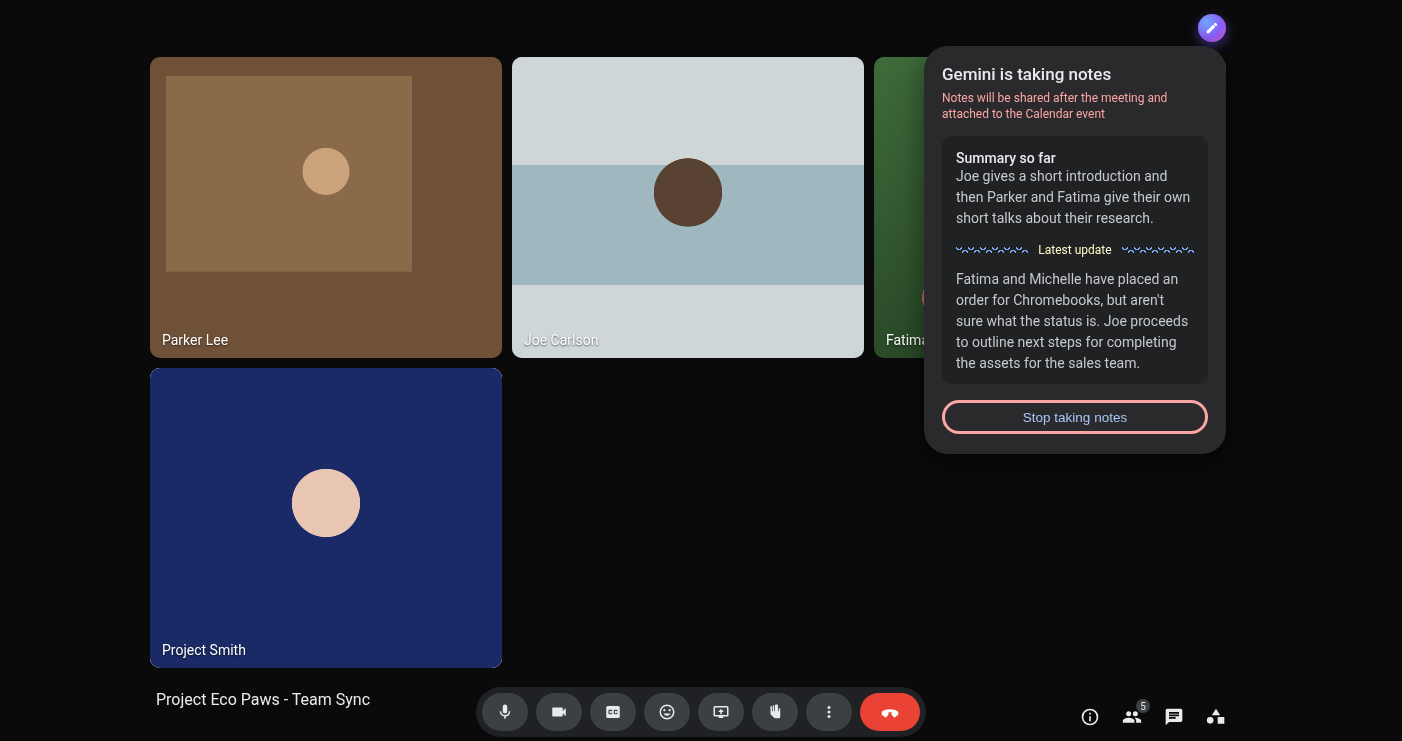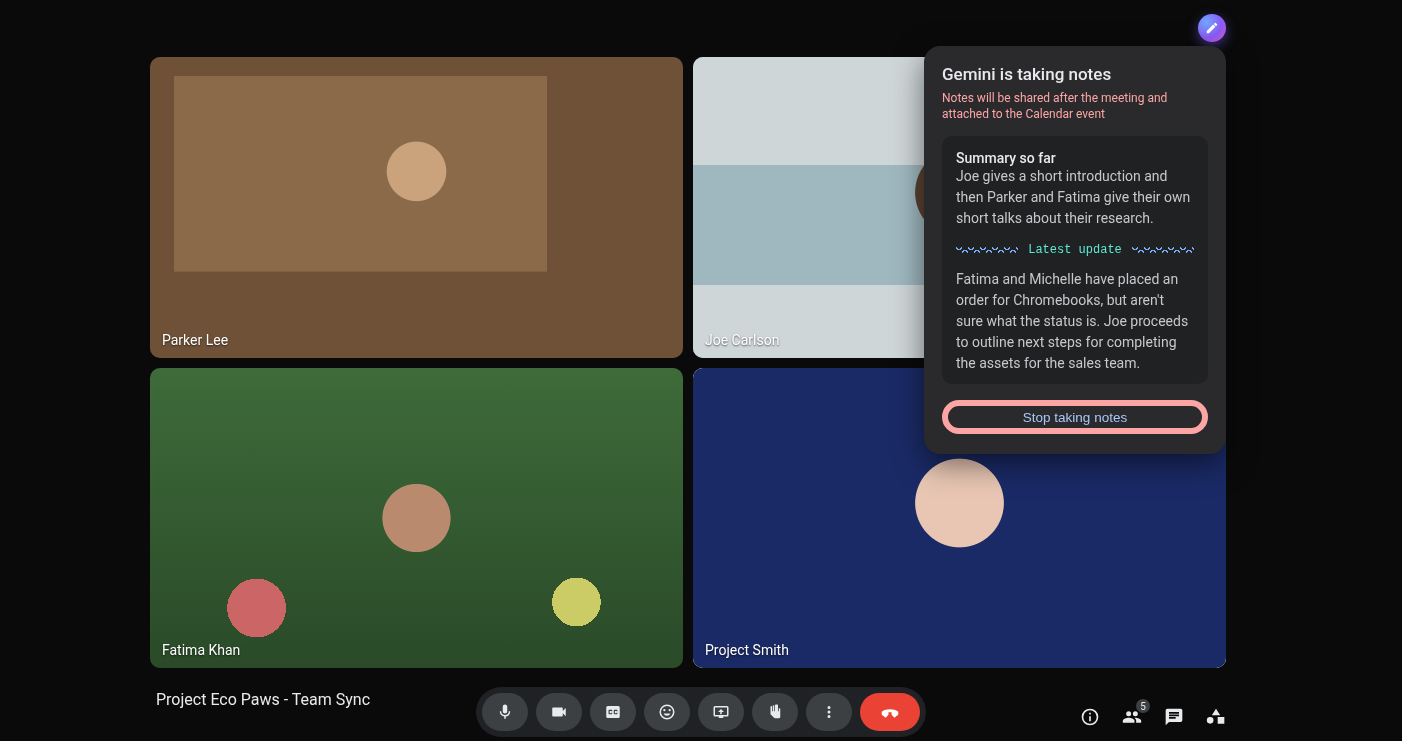--- a/index.html
+++ b/index.html
@@ -1,17 +1,17 @@
 <!DOCTYPE html>
 <html><head>
 <meta charset="utf-8">
 <style>
   * { box-sizing: border-box; margin: 0; padding: 0; }
   html, body { width: 1402px; height: 741px; background: #0a0a0a; font-family: "Google Sans", Roboto, Arial, sans-serif; color: #e8eaed; overflow: hidden; }
-  .stage { position: absolute; left: 150px; top: 57px; width: 1076px; height: 611px; display: grid; grid-template-columns: 1fr 1fr; grid-template-rows: 1fr 1fr; gap: 10px; }
+  .stage { position: absolute; left: 150px; top: 57px; width: 1076px; height: 611px; display: grid; grid-template-columns: 1fr 1fr 1fr; grid-template-rows: 1fr 1fr; gap: 10px; }
   .tile { position: relative; border-radius: 10px; overflow: hidden; background: #222; }
   .tile.speaking { outline: 2px solid #7cacf8; outline-offset: -2px; }
   .tile .bg { position: absolute; inset: 0; }
   .name { position: absolute; left: 12px; bottom: 10px; font-size: 14px; color: #fff; text-shadow: 0 1px 2px rgba(0,0,0,.6); }
 
   
   .bg-parker { background:
     radial-gradient(circle at 50% 38%, #caa37d 0 9%, transparent 9.3%),
     linear-gradient(#8b6a49, #8b6a49) 15% 18%/70% 65% no-repeat,
     linear-gradient(#6f5138, #6f5138); }
@@ -25,34 +25,34 @@
     radial-gradient(circle at 80% 78%, #cc6 0 5%, transparent 5%),
     linear-gradient(#3e6b3a, #2a4a28); }
   .bg-michelle { background:
     radial-gradient(circle at 50% 45%, #e8c6b3 0 14%, transparent 14.3%),
     linear-gradient(#1a2a66, #1a2a66) 0 70%/100% 30% no-repeat,
     linear-gradient(90deg, #c7cdd2 0 96%, #b6bcc1 96% 100%),
     #cfd6da;
     background-size: auto, auto, 40px 100%, auto; }
 
   
-  .panel { position: absolute; right: 176px; top: 46px; width: 302px; border-radius: 16px; background: #2a2a2c; padding: 18px 18px 20px; box-shadow: 0 10px 30px rgba(0,0,0,.5); }
+  .panel { position: absolute; right: 176px; top: 46px; width: 302px; border-radius: 24px; background: #2a2a2c; padding: 18px 18px 20px; box-shadow: 0 10px 30px rgba(0,0,0,.5); }
   .panel h2 { font-size: 17px; font-weight: 500; color: #e8eaed; }
   .panel .sub { font-size: 12px; color: #fca5a5; margin-top: 6px; line-height: 1.35; }
   .card { background: #202123; border-radius: 10px; margin-top: 14px; padding: 14px 14px 10px; }
   .card h3 { font-size: 14px; font-weight: 500; }
   .card p { font-size: 14px; line-height: 1.5; color: #c6c9cc; }
   .divider { display: flex; align-items: center; gap: 10px; margin: 14px 0 12px; }
   .divider .wavy { flex:1; height:6px; background-image: radial-gradient(circle at 3px 0px, transparent 2px, #7cacf8 2px 3px, transparent 3px), radial-gradient(circle at 9px 6px, transparent 2px, #7cacf8 2px 3px, transparent 3px); background-size: 12px 6px; background-repeat: repeat-x; }
-  .divider .label { font-size: 12px; color: #5eead4; white-space: nowrap; font-family: Liberation Mono, monospace; }
+  .divider .label { font-size: 12px; color: #fef9c3; white-space: nowrap; }
   .meta-row { display: flex; align-items: center; margin-top: 18px; }
   .meta-row .ts { font-size: 11.5px; color: #9aa0a6; flex: 1; }
   .icon-btn { width: 28px; height: 28px; display: inline-flex; align-items: center; justify-content: center; border-radius: 50%; cursor: pointer; color: #c6c9cc; }
   .vline { width: 1px; height: 20px; background: #4a4a4d; margin: 0 10px; }
-  .stop-btn { margin-top: 16px; width: 100%; height: 34px; border: 6px solid #fca5a5; border-radius: 17px; background: transparent; color: #a8c7fa; font-size: 13.5px; cursor: pointer; }
+  .stop-btn { margin-top: 16px; width: 100%; height: 34px; border: 3px solid #fca5a5; border-radius: 17px; background: transparent; color: #a8c7fa; font-size: 13.5px; cursor: pointer; }
 
   
   .ai-fab { position: absolute; right: 176px; top: 14px; width: 28px; height: 28px; border-radius: 50%; background: radial-gradient(circle at 30% 30%, #6fa8ff, #8a5cf6 55%, #d85cc9); display:flex; align-items:center; justify-content:center; cursor:pointer; box-shadow: 0 4px 12px rgba(120,90,255,.5); }
 
   
   .meeting-title { position: absolute; left: 156px; bottom: 32px; font-size: 16px; color: #e8eaed; }
   .controls { position: absolute; left: 50%; bottom: 4px; transform: translateX(-50%); display: flex; gap: 8px; background: #202124; padding: 6px; border-radius: 30px; }
   .ctrl { width: 46px; height: 38px; border-radius: 20px; background: #3c4043; display:flex; align-items:center; justify-content:center; cursor:pointer; color:#e8eaed; }
   .ctrl.end { background:#ea4335; width:60px; }
   .right-icons { position:absolute; right:176px; bottom:14px; display:flex; gap:22px; align-items:center; color:#e8eaed; }

